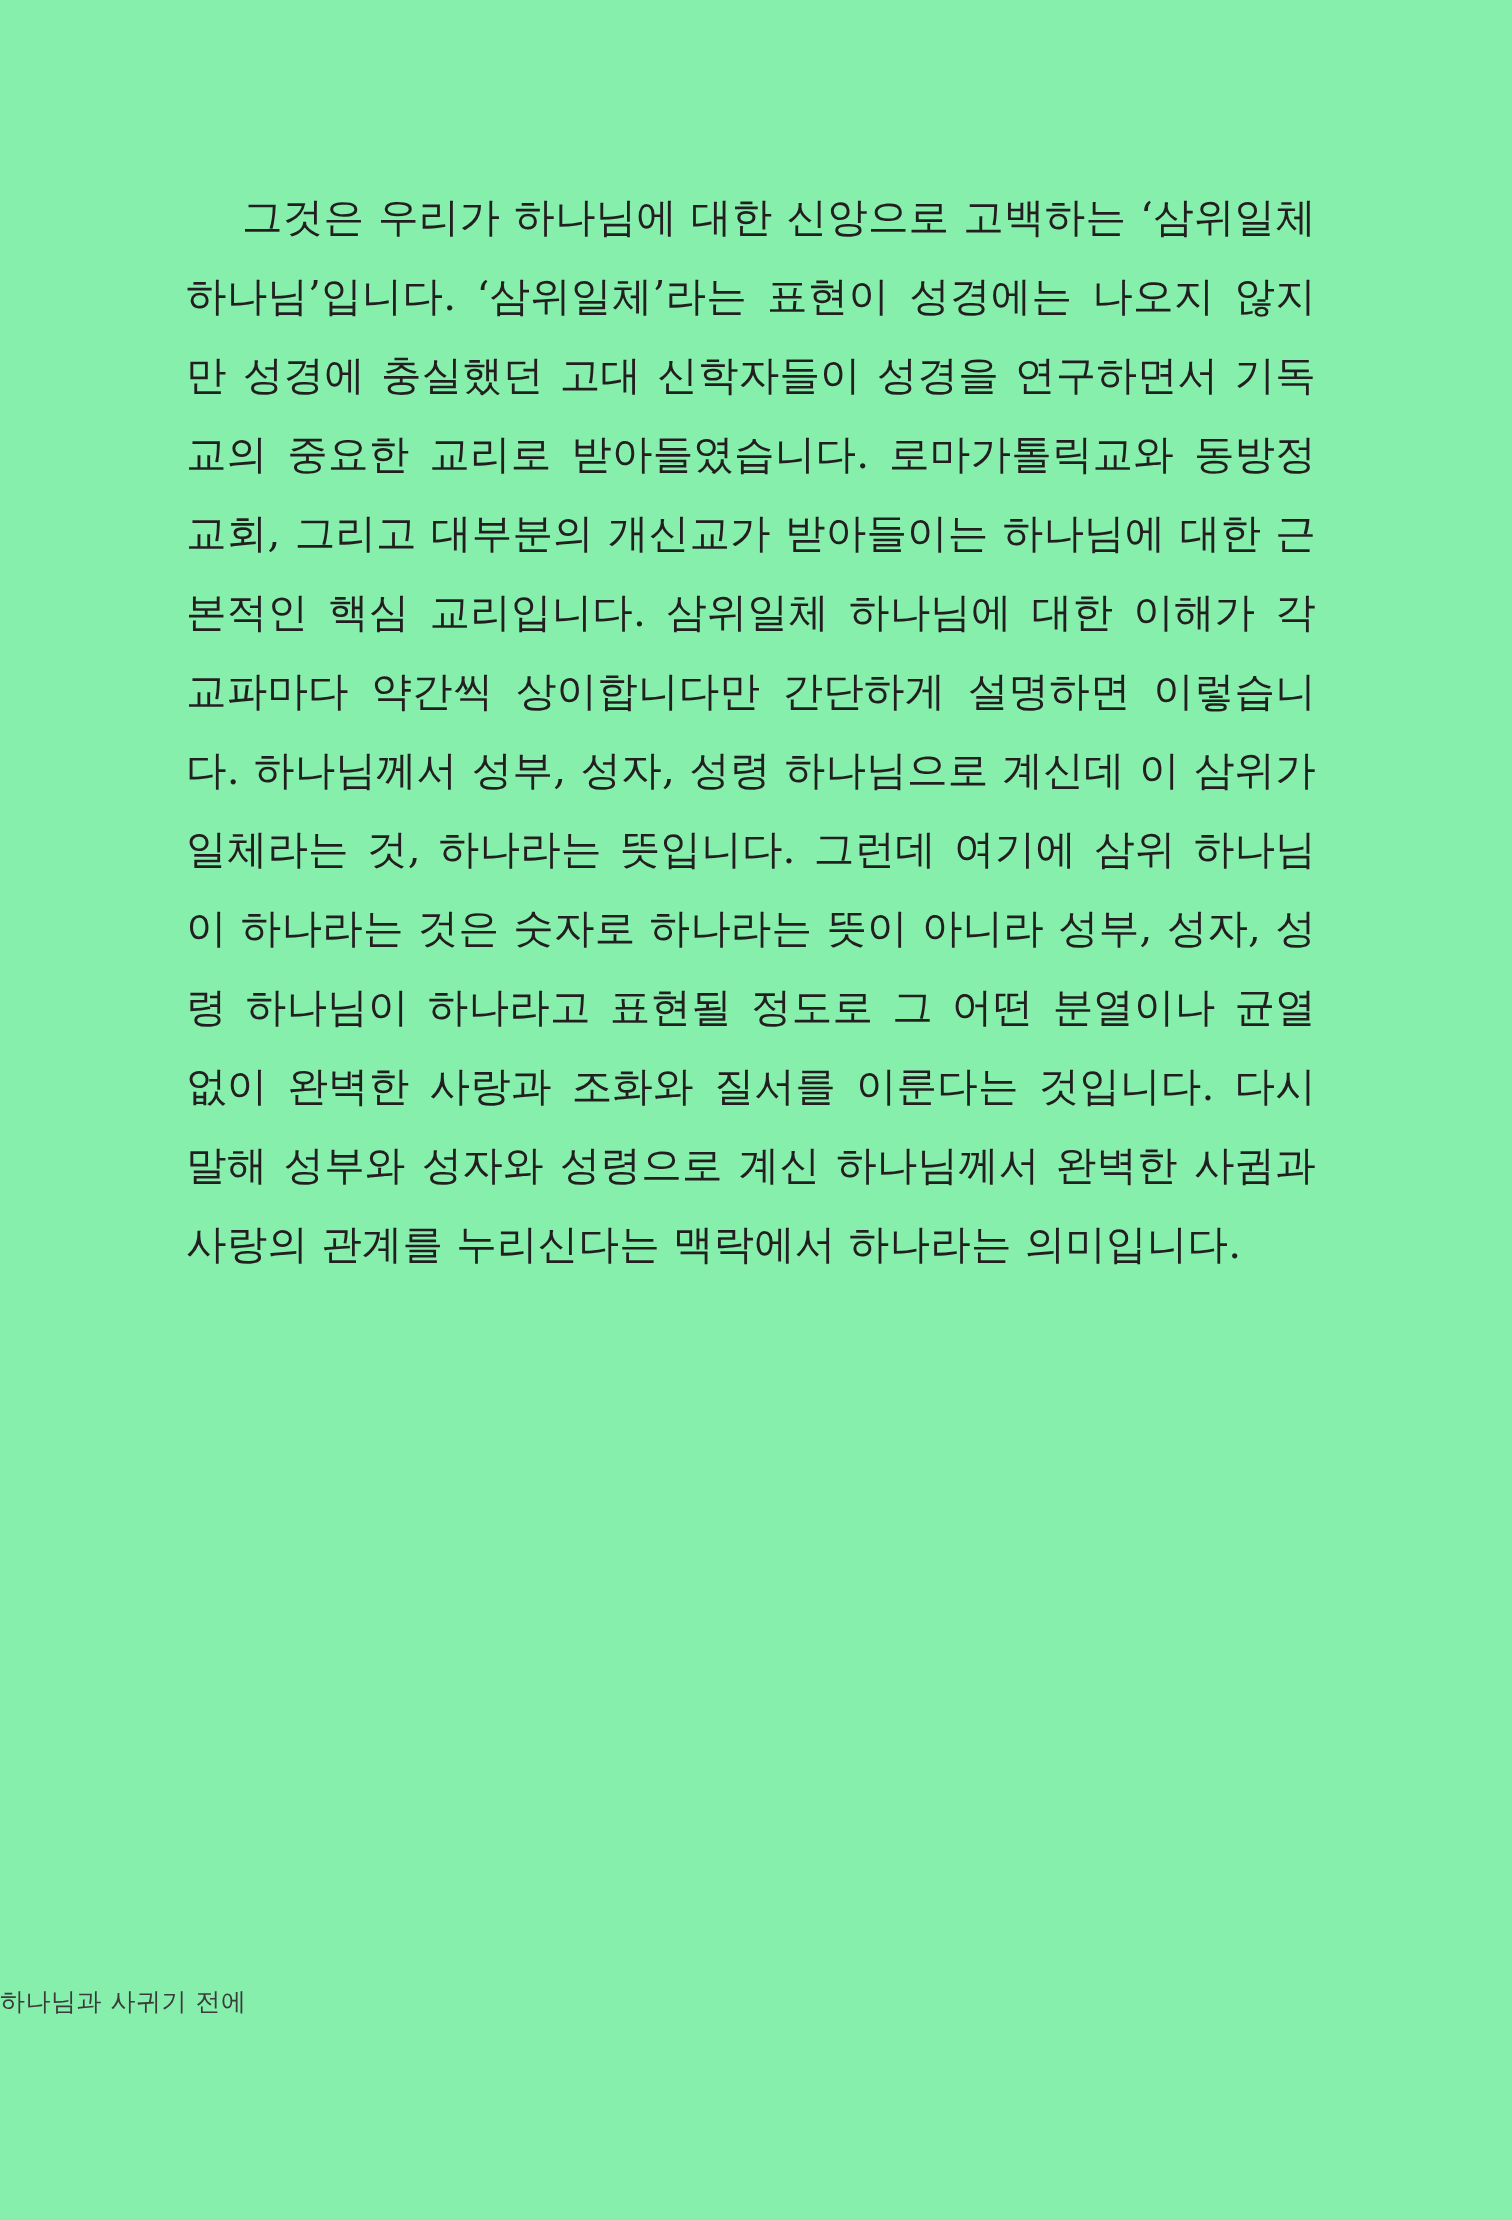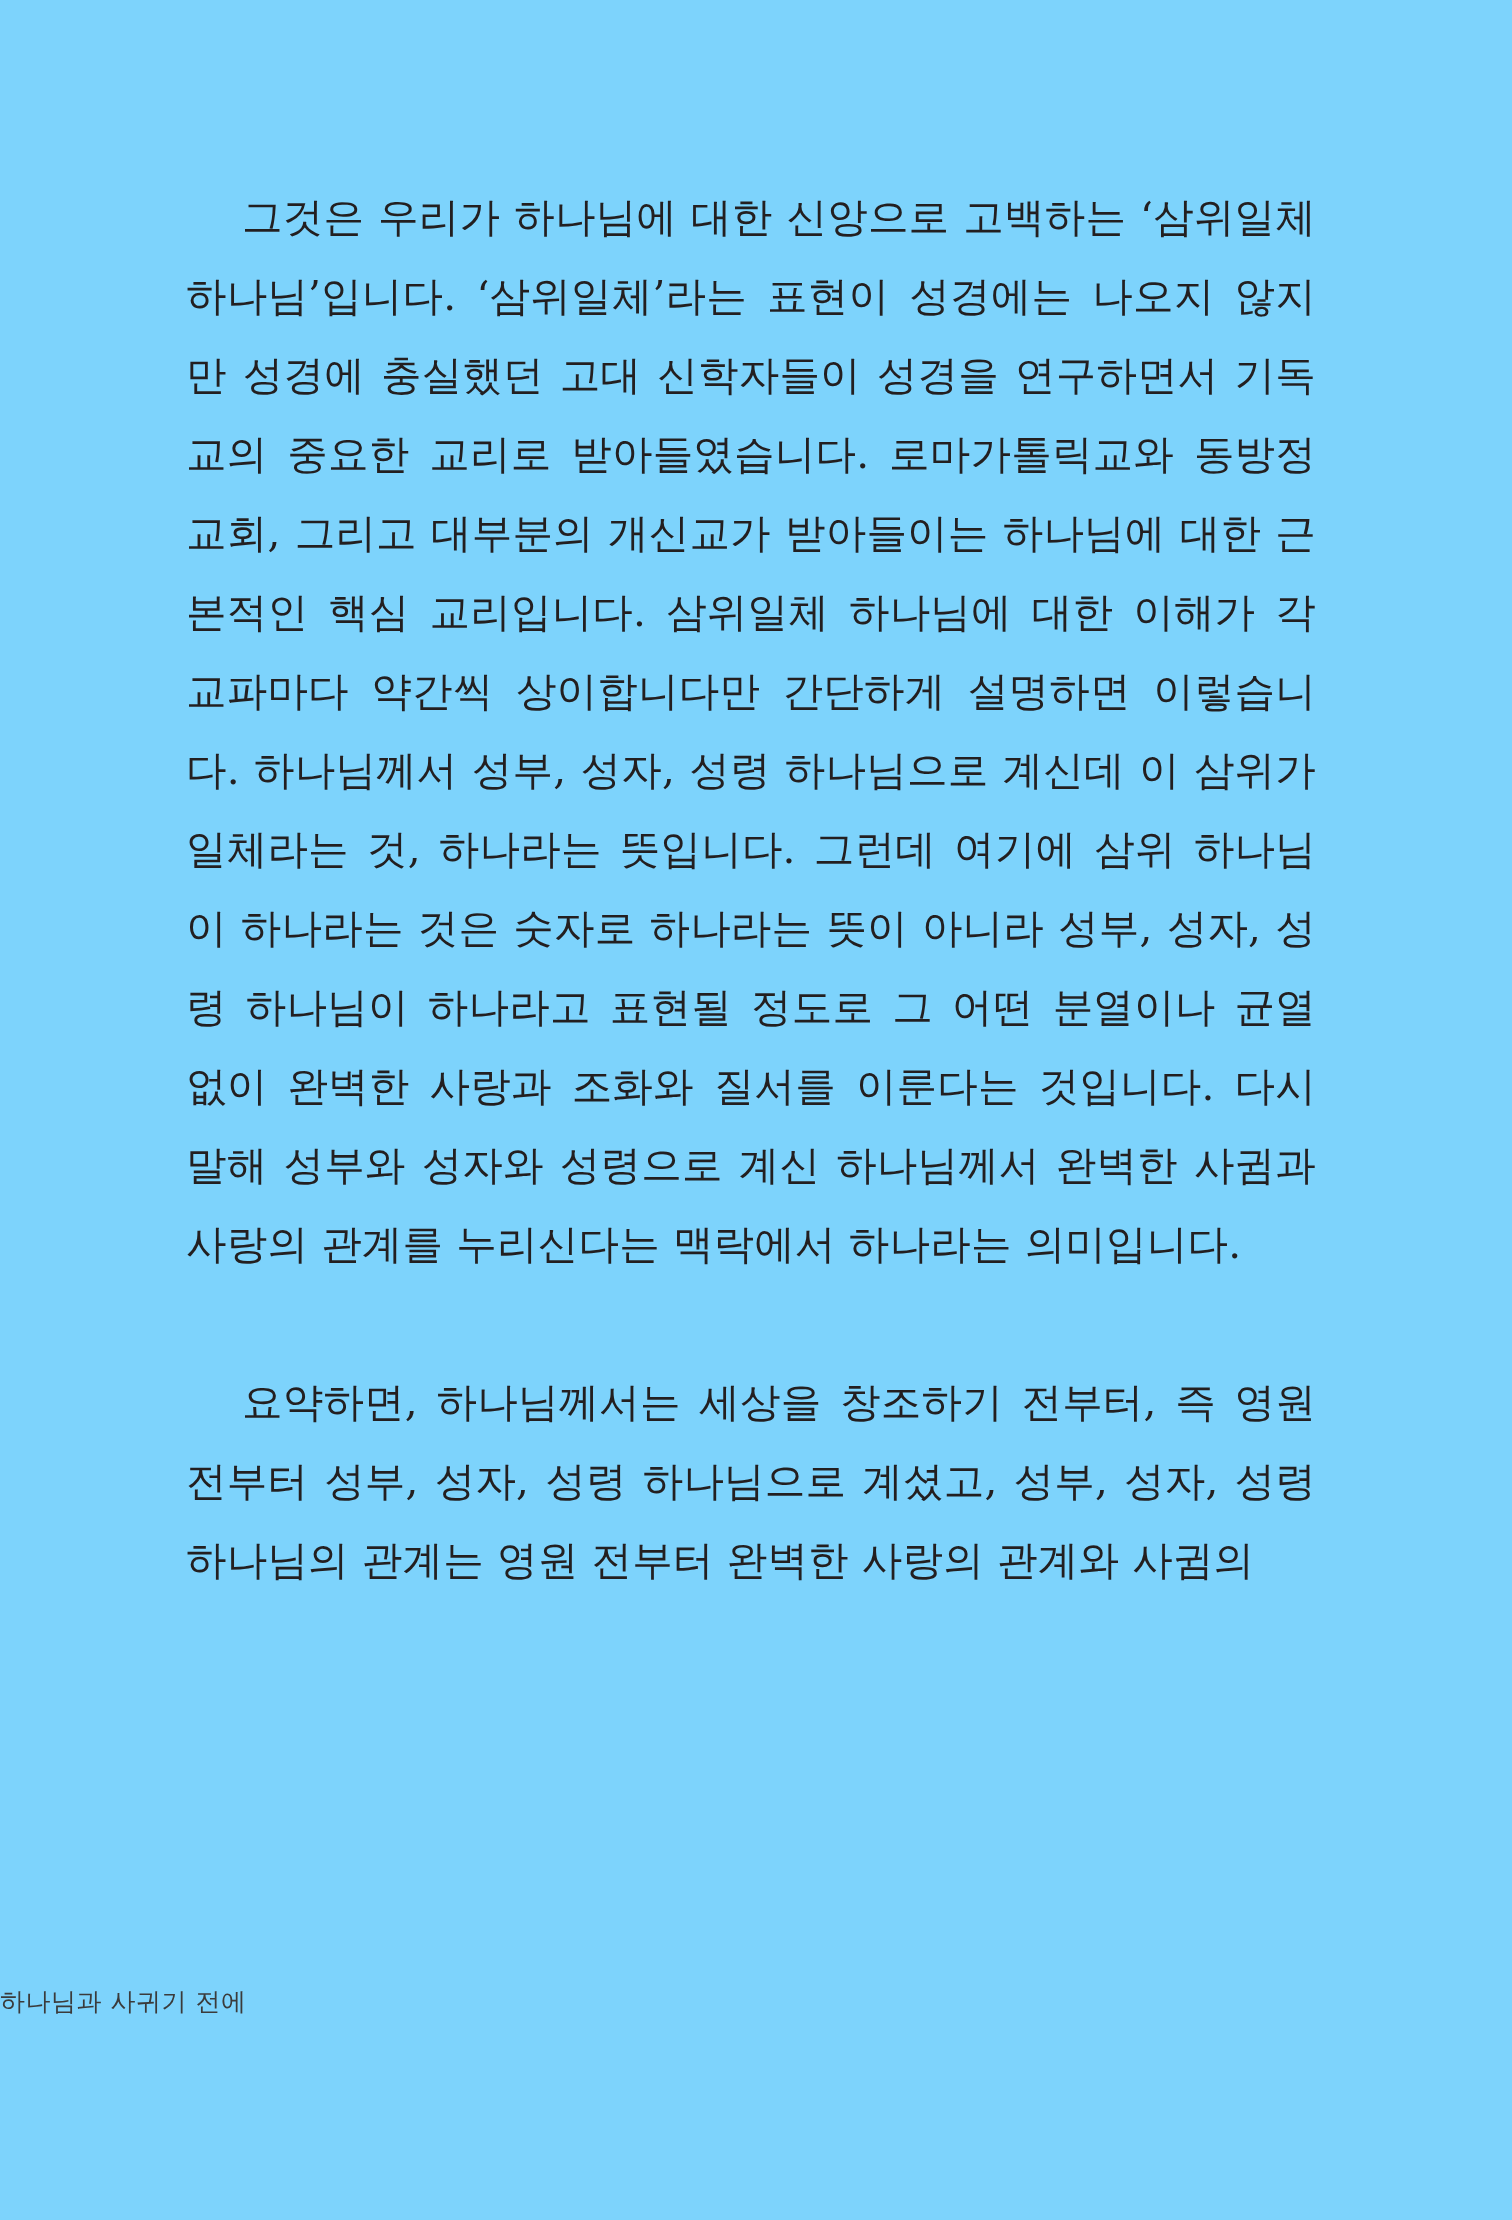--- a/index.html
+++ b/index.html
@@ -5,21 +5,21 @@
   html, body {
     margin: 0;
     padding: 0;
     background: #ffffff;
   }
   .page {
     position: relative;
     width: 1512px;
     height: 2220px;
     margin: 0 auto;
-    background: #7dd3fc;
+    background: #86efac;
     box-sizing: border-box;
     overflow: hidden;
   }
   .content {
     position: absolute;
     left: 186px;
     top: 178px;
     width: 1130px;
   }
   .para {
@@ -48,16 +48,15 @@
     color: #3b3b3b;
     letter-spacing: 0.5px;
   }
 </style>
 </head>
 <body>
 
 <div class="page">
   <div class="content">
     <p class="para">그것은 우리가 하나님에 대한 신앙으로 고백하는 ‘삼위일체 하나님’입니다. ‘삼위일체’라는 표현이 성경에는 나오지 않지만 성경에 충실했던 고대 신학자들이 성경을 연구하면서 기독교의 중요한 교리로 받아들였습니다. 로마가톨릭교와 동방정교회, 그리고 대부분의 개신교가 받아들이는 하나님에 대한 근본적인 핵심 교리입니다. 삼위일체 하나님에 대한 이해가 각 교파마다 약간씩 상이합니다만 간단하게 설명하면 이렇습니다. 하나님께서 성부, 성자, 성령 하나님으로 계신데 이 삼위가 일체라는 것, 하나라는 뜻입니다. 그런데 여기에 삼위 하나님이 하나라는 것은 숫자로 하나라는 뜻이 아니라 성부, 성자, 성령 하나님이 하나라고 표현될 정도로 그 어떤 분열이나 균열 없이 완벽한 사랑과 조화와 질서를 이룬다는 것입니다. 다시 말해 성부와 성자와 성령으로 계신 하나님께서 완벽한 사귐과 사랑의 관계를 누리신다는 맥락에서 하나라는 의미입니다.</p>
-    <p class="para">요약하면, 하나님께서는 세상을 창조하기 전부터, 즉 영원 전부터 성부, 성자, 성령 하나님으로 계셨고, 성부, 성자, 성령 하나님의 관계는 영원 전부터 완벽한 사랑의 관계와 사귐의</p>
   </div>
   <div class="footer">하나님과 사귀기 전에</div>
 </div>
 
 </body></html>

